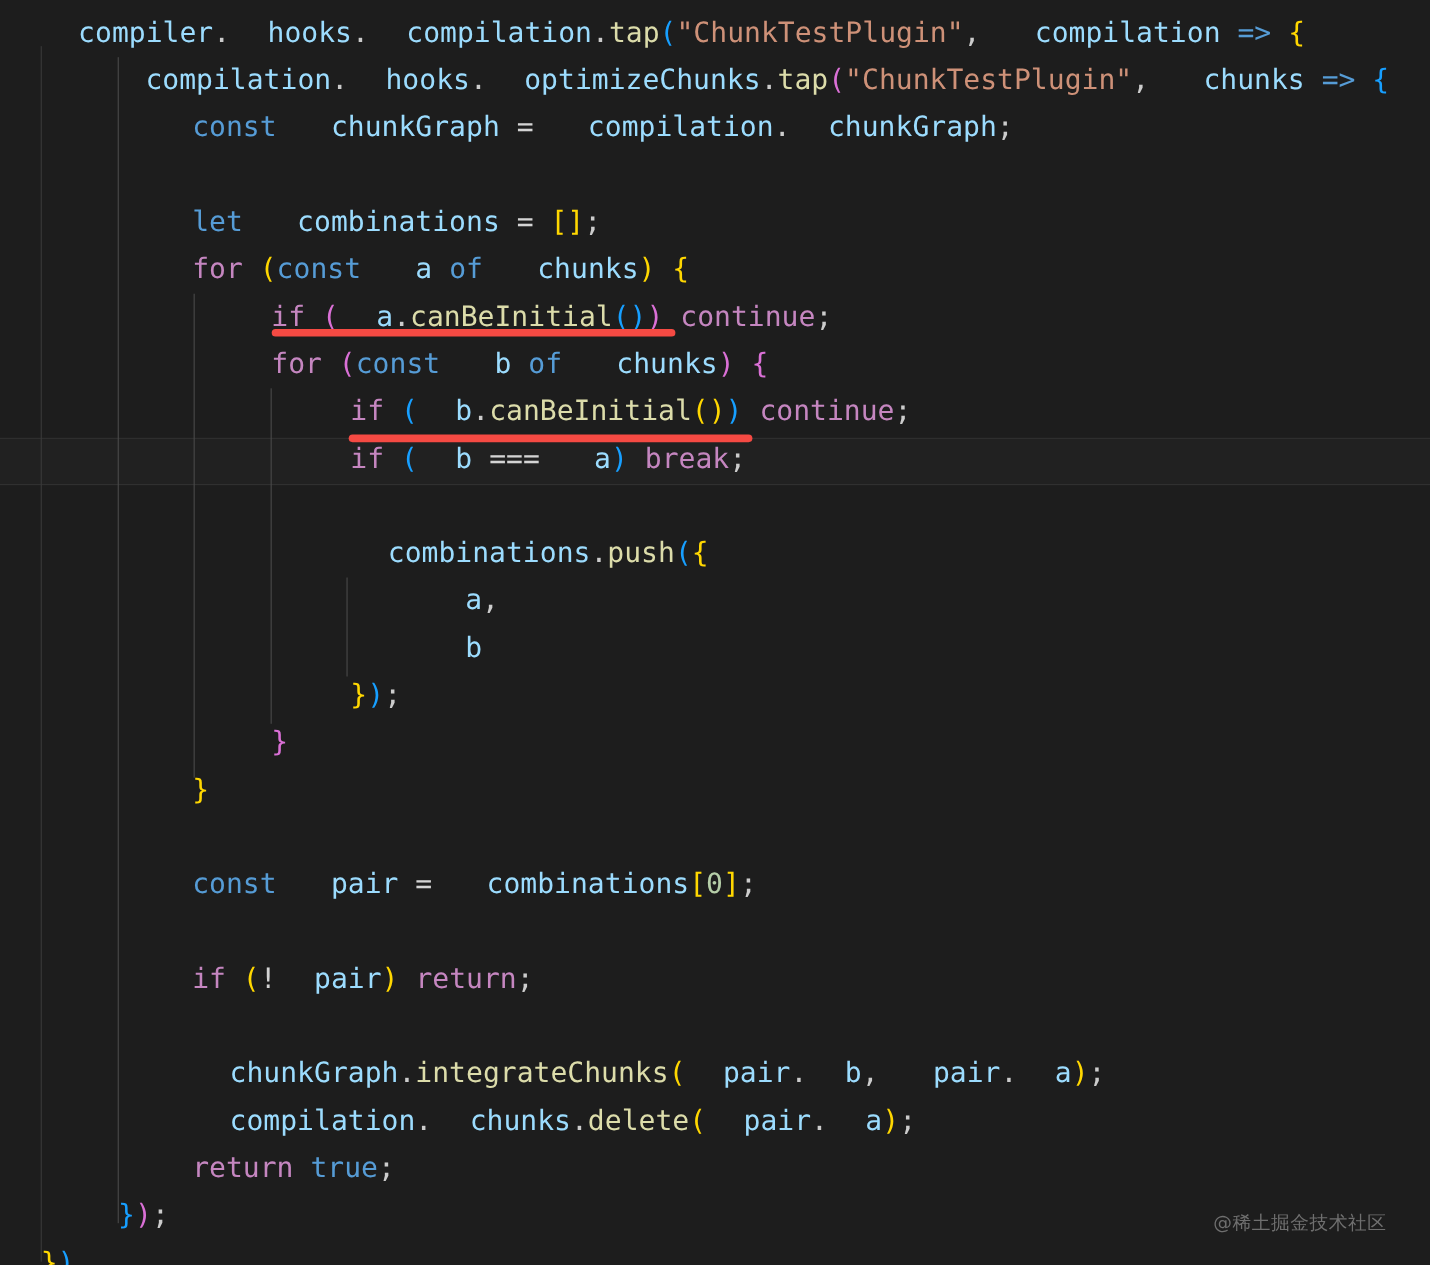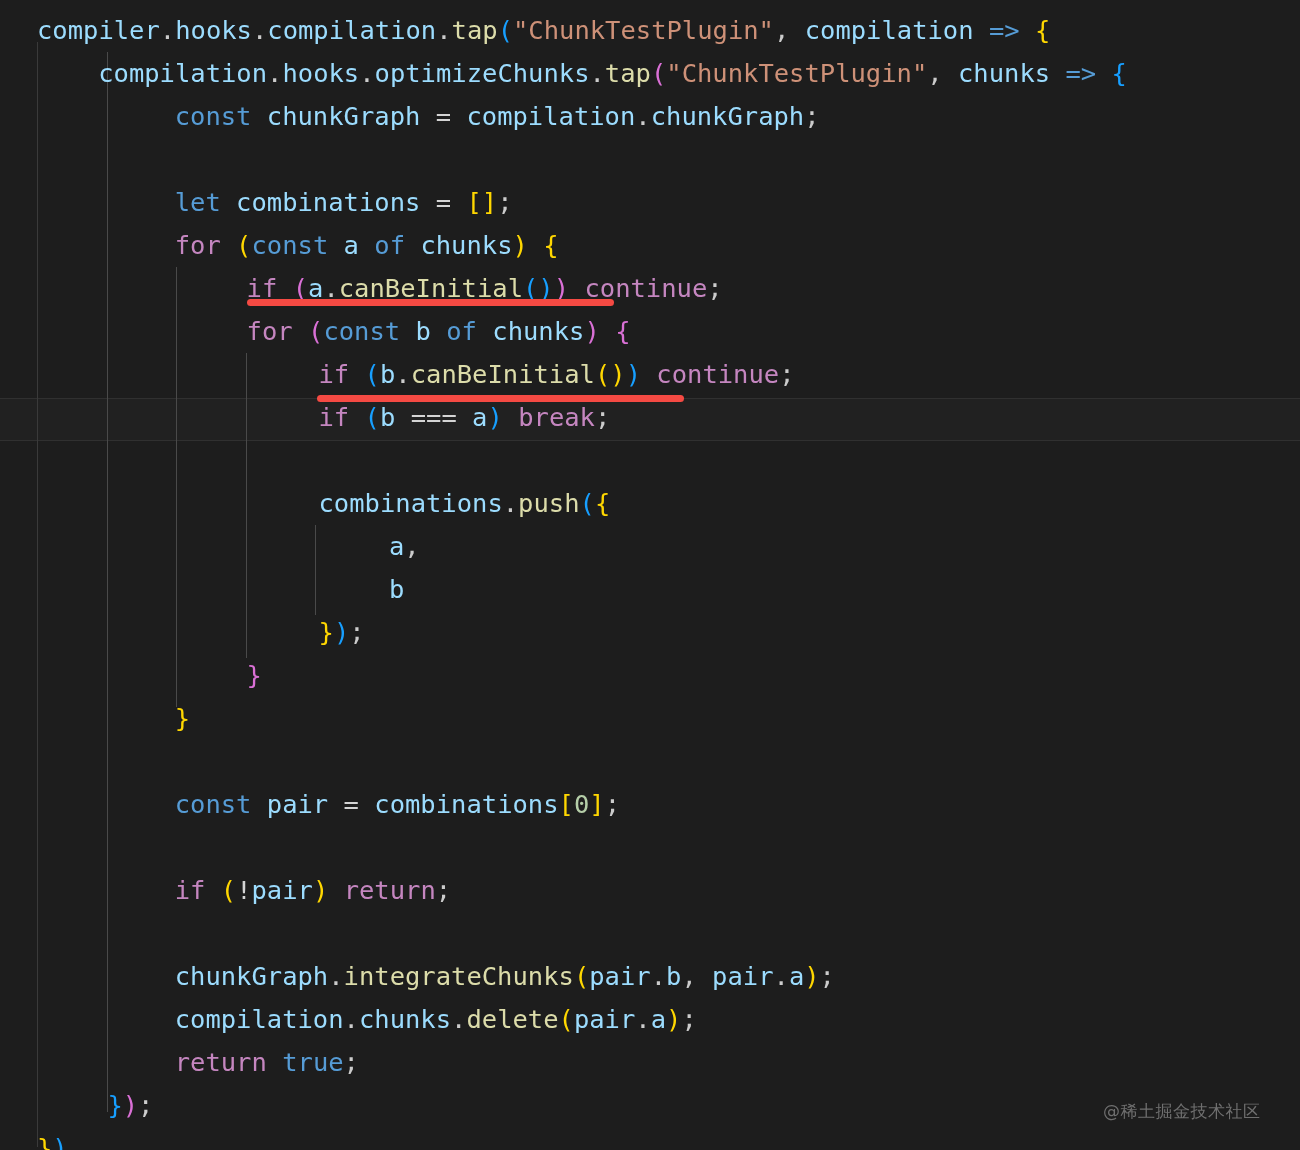--- a/index.html
+++ b/index.html
@@ -63,21 +63,21 @@
     left: 0;
     white-space: pre;
     font-family: "DejaVu Sans Mono", "Liberation Mono", monospace;
     font-size: 25.5px;
     height: 43.6px;
     line-height: 43.6px;
   }
 
   
   .t-plain   { color: #cccccc; }
-  .t-var     { color: #9cdcfe; }
+  .t-var     { color: #9cdcfe; margin-left: 34px; }
   .t-kw      { color: #c586c0; }
   .t-kw2     { color: #569cd6; }
   .t-fn      { color: #dcdcaa; text-align: center; }
   .t-str     { color: #ce9178; }
   .t-num     { color: #b5cea8; }
   .t-op      { color: #d4d4d4; }
   .t-b1      { color: #ffd700; }
   .t-b2      { color: #da70d6; }
   .t-b3      { color: #179fff; }
 

